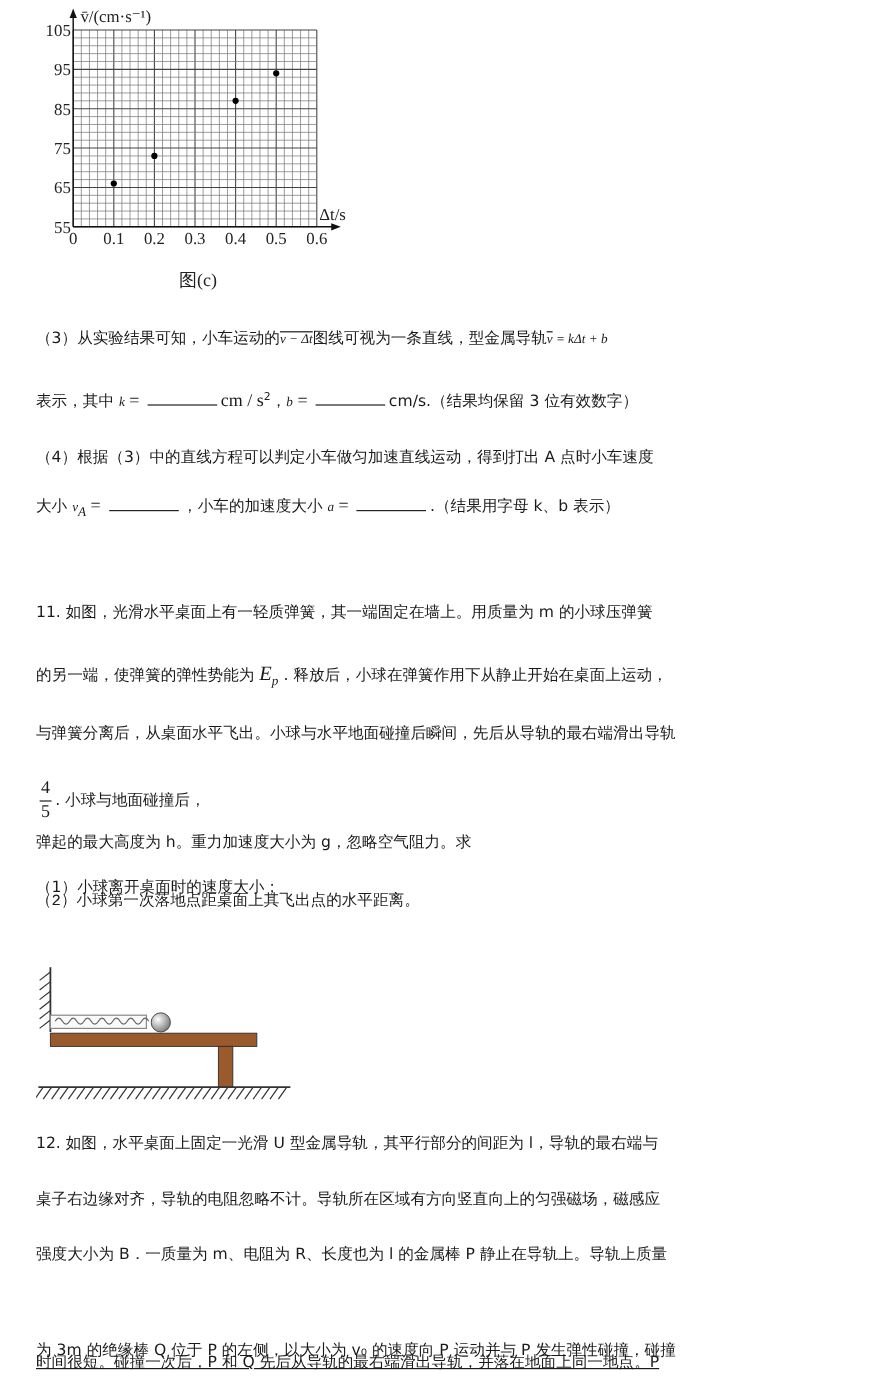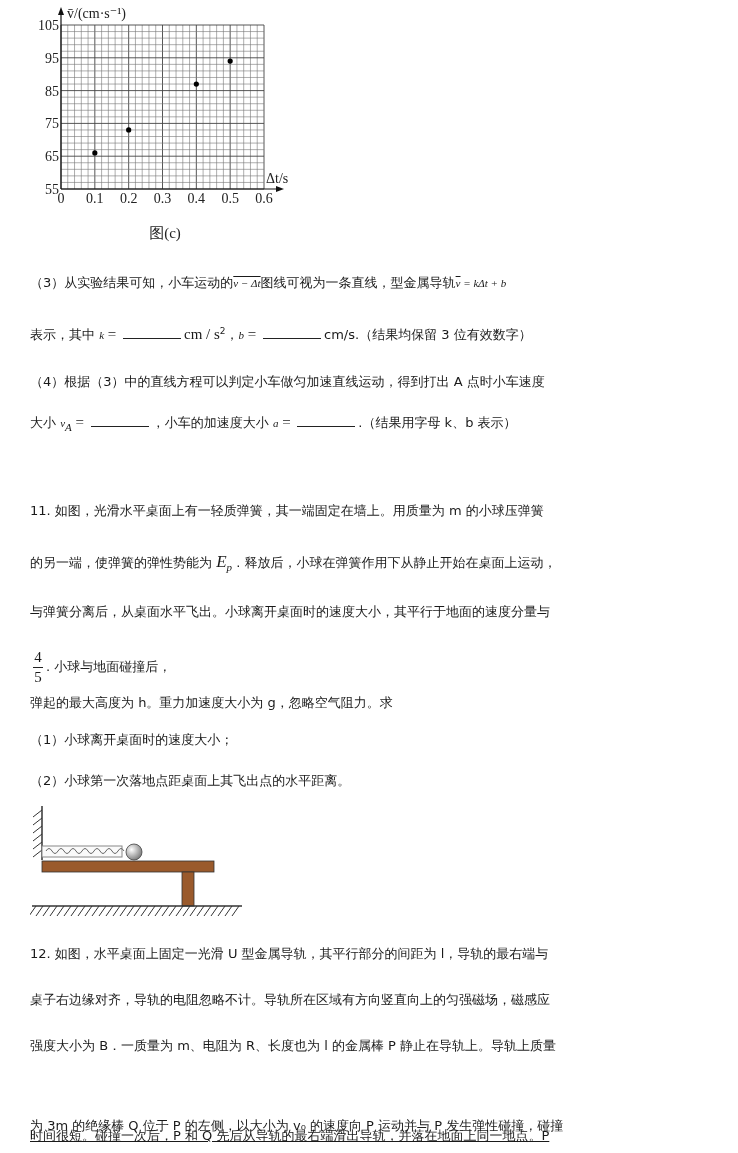--- a/index.html
+++ b/index.html
@@ -125,31 +125,31 @@
 
 <div class="line" style="top:373px;">（4）根据（3）中的直线方程可以判定小车做匀加速直线运动，得到打出 A 点时小车速度</div>
 <div class="line" style="top:413px;">
   <span>大小 </span><span class="m">v</span><sub class="m">A</sub><span class="mr"> = </span><span class="blank"></span><span>，小车的加速度大小 </span><span class="m">a</span><span class="mr"> = </span><span class="blank"></span><span>.（结果用字母 k、b 表示）</span>
 </div>
 
 <div class="line" style="top:484px;margin-top:18px;">11. 如图，光滑水平桌面上有一轻质弹簧，其一端固定在墙上。用质量为 m 的小球压弹簧</div>
 <div class="line" style="top:553px;">
   <span>的另一端，使弹簧的弹性势能为 </span><span class="m" style="font-size:17px;">E</span><sub class="m">p</sub><span> . 释放后，小球在弹簧作用下从静止开始在桌面上运动，</span>
 </div>
-<div class="line" style="top:603px;">与弹簧分离后，从桌面水平飞出。小球离开桌面时的速度大小，其平行于地面的速度分量与</div>
+<div class="line" style="top:603px;">与弹簧分离后，从桌面水平飞出。小球与水平地面碰撞后瞬间，先后从导轨的最右端滑出导轨</div>
 <div class="line" style="top:650px;">
   <span class="frac">
       <span>4</span>
       <span class="bar"></span>
       <span>5</span>
     </span><span>. 小球与地面碰撞后，</span>
 </div>
 <div class="line" style="top:694px;">弹起的最大高度为 h。重力加速度大小为 g，忽略空气阻力。求</div>
 <div class="line" style="top:731px;">（1）小球离开桌面时的速度大小；</div>
-<div class="line" style="top:772px;">（2）小球第一次落地点距桌面上其飞出点的水平距离。</div>
+<div class="line" style="top:742px;font-family:Liberation Mono, monospace;">（2）小球第一次落地点距桌面上其飞出点的水平距离。</div>
 
 <div class="fig">
   <svg width="260" height="130" viewBox="0 0 260 130">
 
     <line x1="12" y1="6" x2="12" y2="60" stroke="#333" stroke-width="1.5"></line>
     <g stroke="#333" stroke-width="1">
       <line x1="12" y1="10" x2="3" y2="17"></line>
         <line x1="12" y1="18" x2="3" y2="25"></line>
       <line x1="12" y1="26" x2="3" y2="33"></line>
         <line x1="12" y1="34" x2="3" y2="41"></line>

